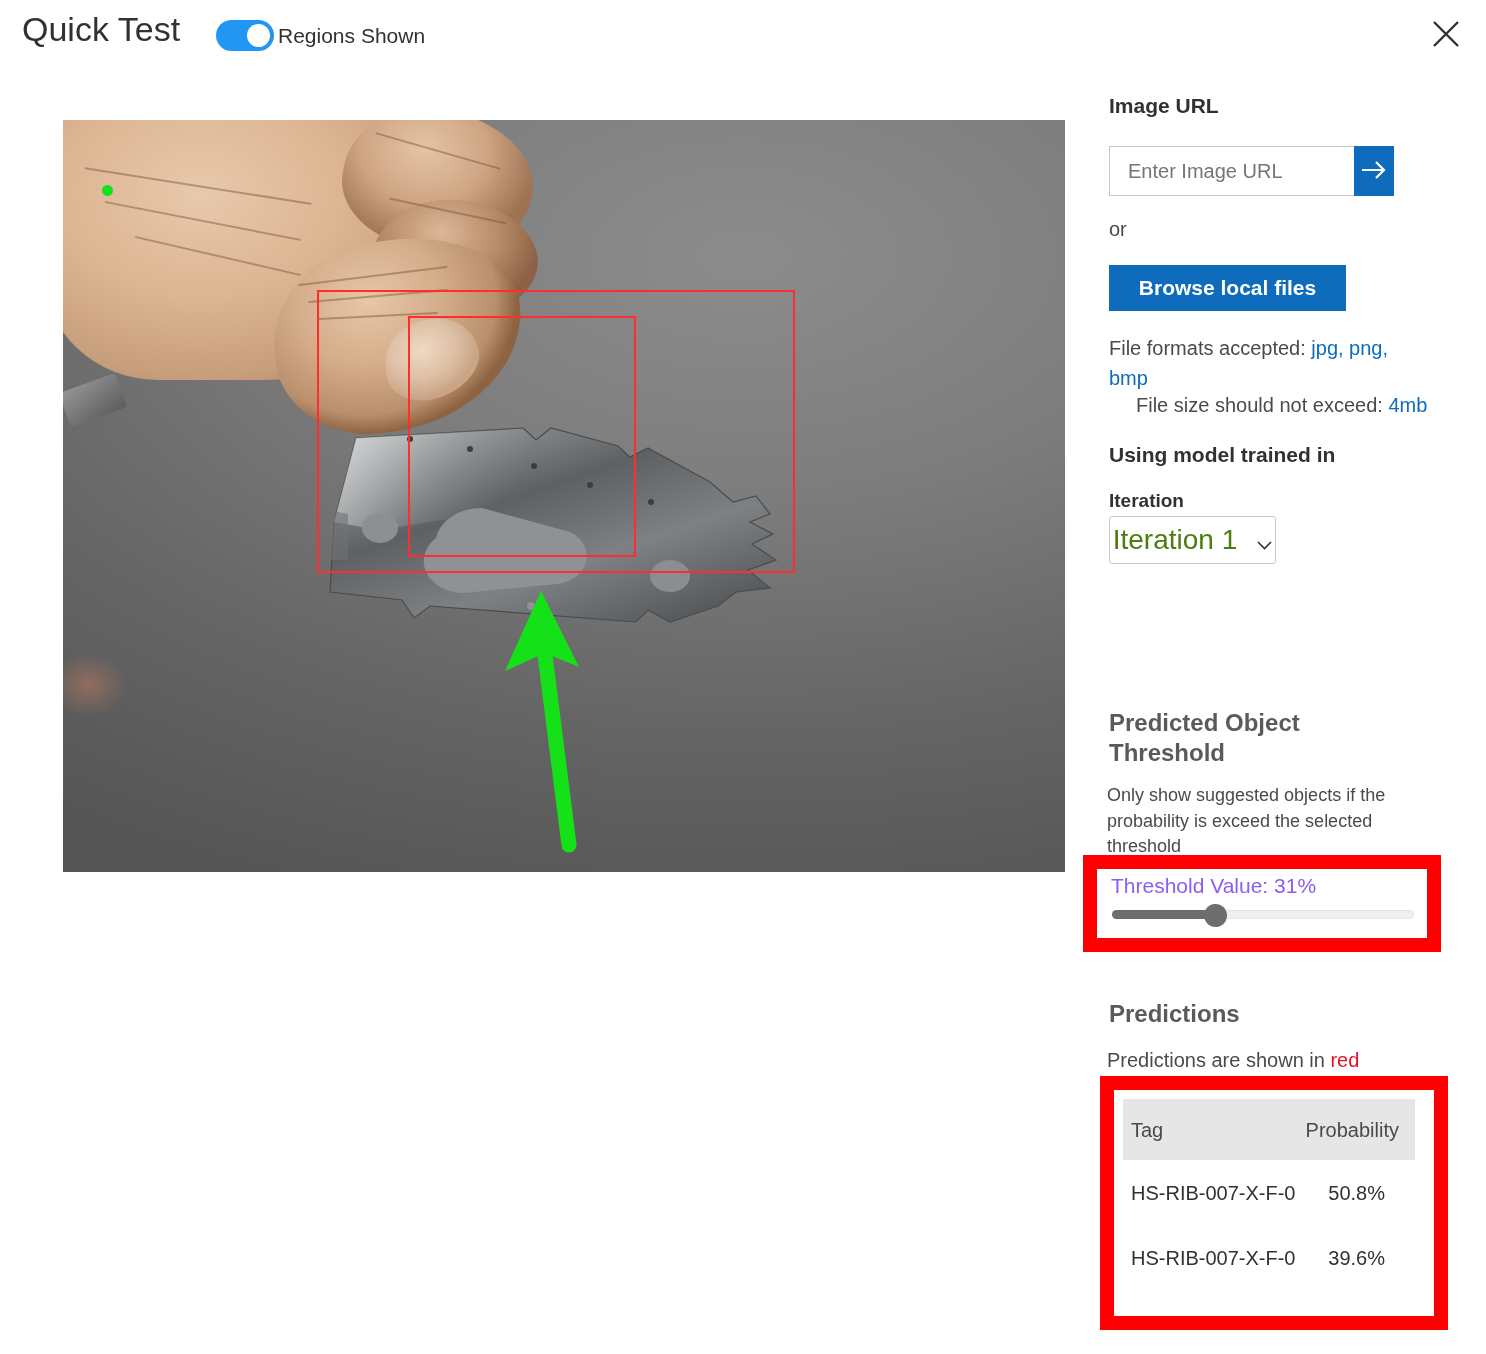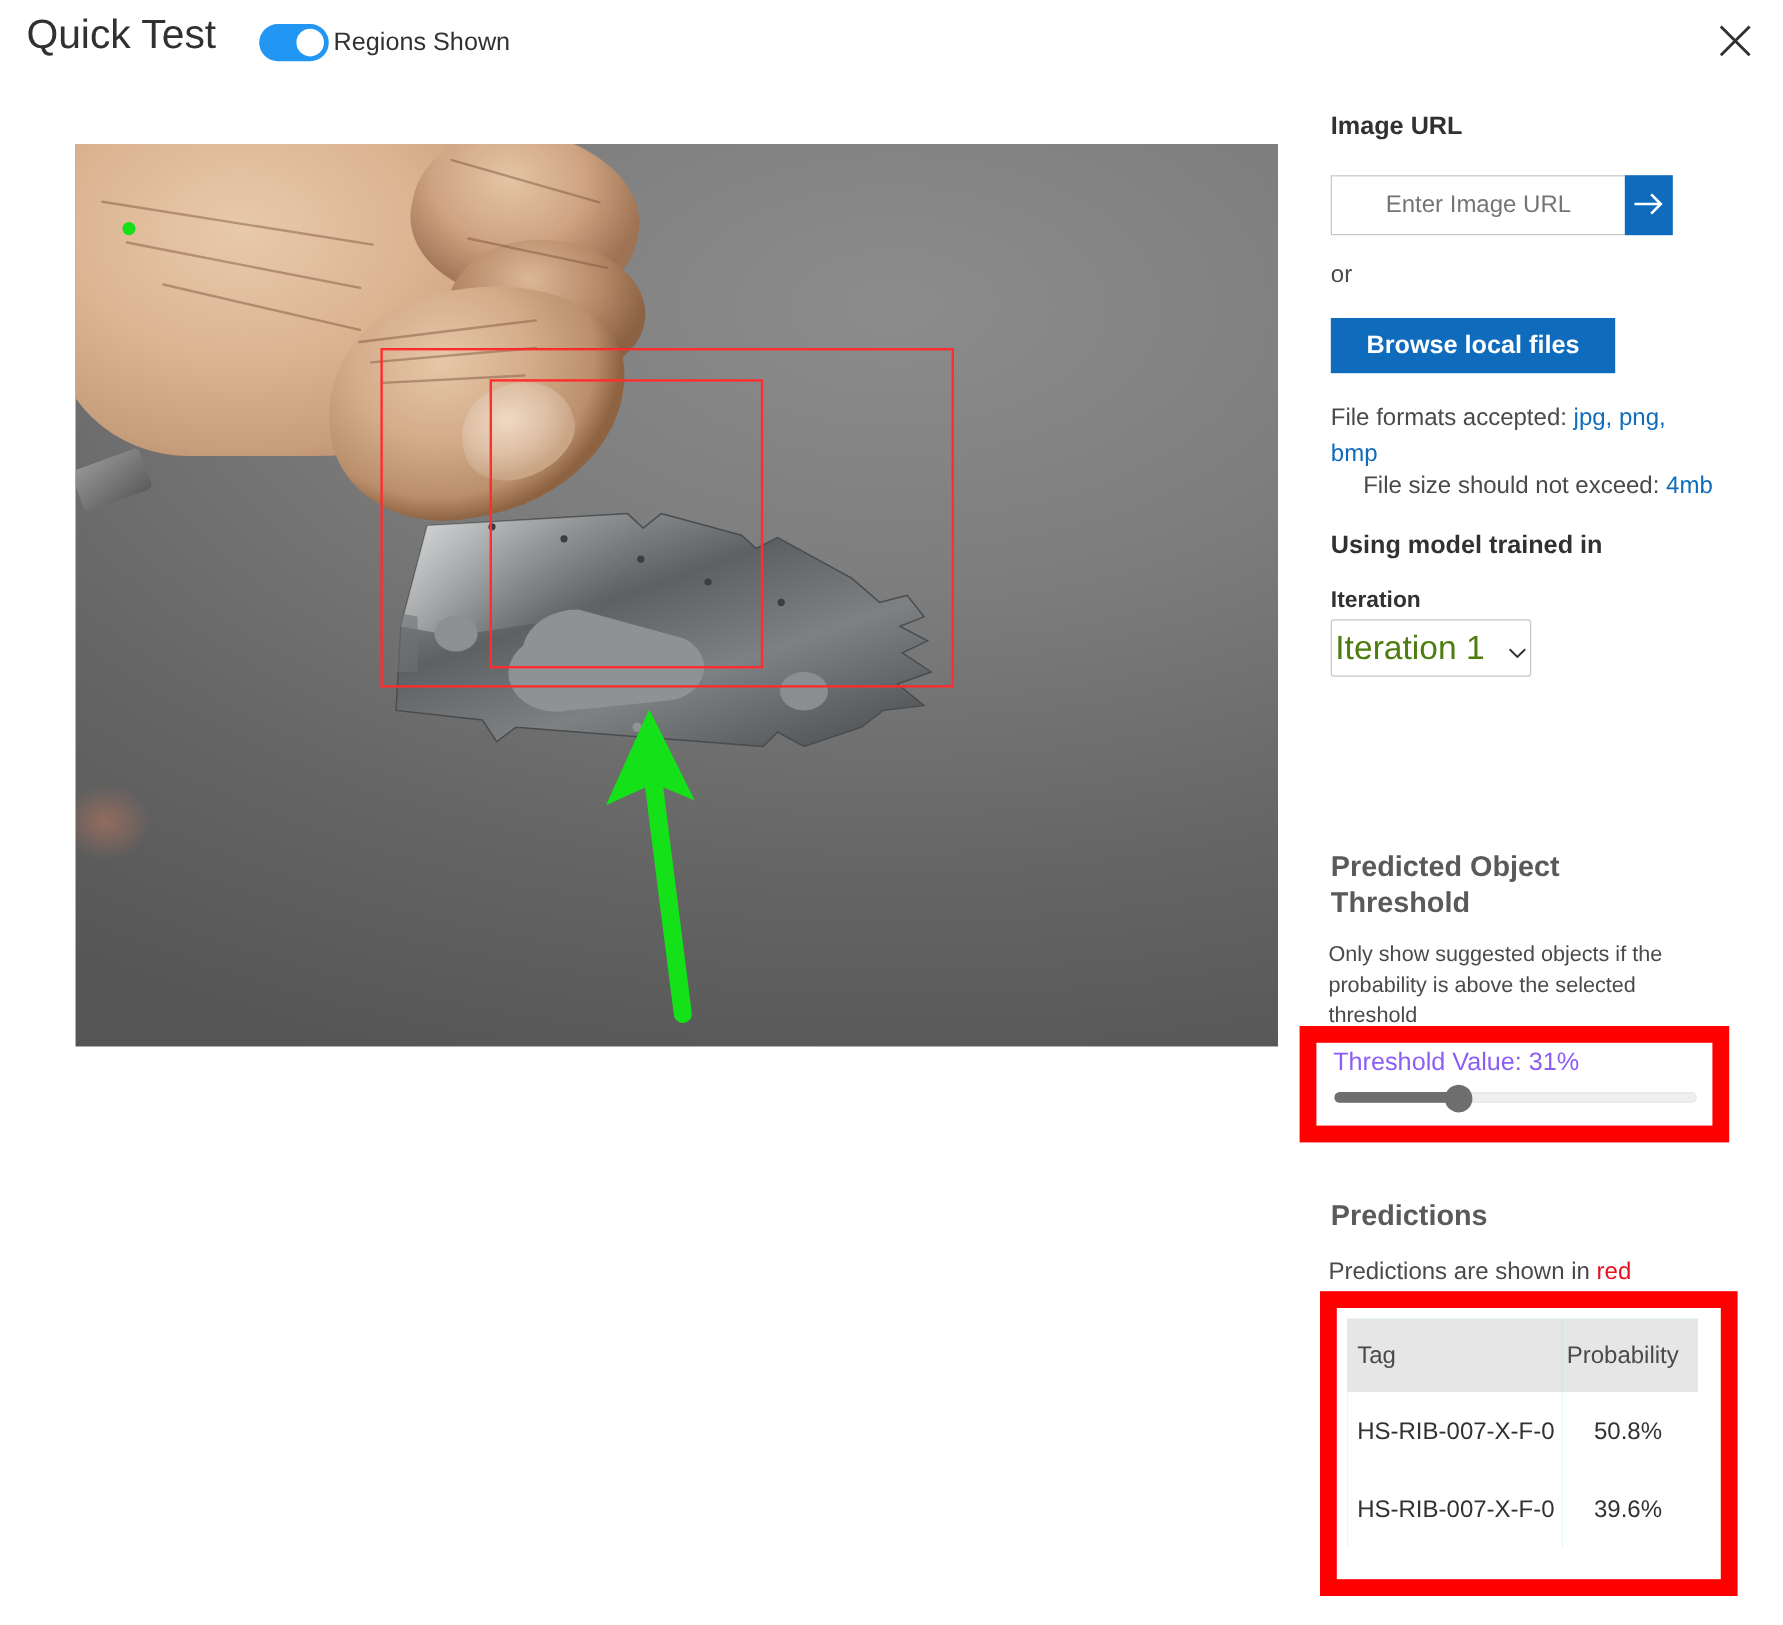--- a/index.html
+++ b/index.html
@@ -115,21 +115,21 @@
   }
   .green-arrow { position:absolute; left:420px; top:455px; width:120px; height:285px; }
 
   .url-label { position:absolute; left:1109px; top:94px; font-size:21px; font-weight:700; }
   .url-row {
     position:absolute; left:1109px; top:146px; width:192px; display:flex; height:50px;
   }
   .url-input {
     width:245px; height:50px; border:1px solid #c8c6c4; border-right:none;
     background:#fff; font-size:20px; color:#8a8886; padding:0 18px;
-    font-family:"Liberation Sans", sans-serif; outline:none;text-align:center;
+    font-family:"Liberation Sans", sans-serif; outline:none;
   }
   .url-go {
     width:65px; height:50px; background:#0f6cbd; border:none; cursor:pointer;
     display:flex; align-items:center; justify-content:center;
   }
   .or-text { position:absolute; left:1109px; top:218px; font-size:20px; color:#4a4a4a; }
 
   .browse-btn {
     position:absolute; left:1109px; top:265px; width:237px; height:46px;
     background:#0f6cbd; border:none; color:#fff; font-size:21px; font-weight:700;
@@ -171,21 +171,21 @@
     position:absolute; left:92px; top:-2px; width:23px; height:23px;
     border-radius:50%; background:#6e6e6e; cursor:pointer;
   }
 
   .pred-head { position:absolute; left:1109px; top:1000px; font-size:24px; font-weight:700; color:#5a5a5a; }
   .pred-sub  { position:absolute; left:1107px; top:1049px; font-size:20px; color:#4a4a4a; }
   .red-word { color:#e81123; }
 
   .pred-table {
     position:absolute; left:1123px; top:1099px; width:292px; border-collapse:collapse;
-    background:#86efac;
+    background:#fca5a5;
   }
   .pred-table th {
     background:#e6e6e6; font-size:20px; font-weight:400; color:#4a4a4a;
     text-align:left; padding:20px 0 18px 0; height:58px;
   }
   .pred-table th.c1 { padding-left:8px; }
   .pred-table th.c2 { text-align:right; padding-right:16px; }
   .pred-table td {
     font-size:20px; color:#323130; padding:22px 0 20px 0; background:#fff;
   }
@@ -319,21 +319,21 @@
   <div class="iter-select">
     <span class="val">Iteration 1</span>
     <span class="chev">
       <svg width="15" height="9" viewBox="0 0 15 9">
         <path d="M1,1 L7.5,7.5 L14,1" stroke="#323130" stroke-width="1.6" fill="none"></path>
       </svg>
     </span>
   </div>
 
   <div class="thr-head">Predicted Object Threshold</div>
-  <div class="thr-desc">Only show suggested objects if the probability is above the selected threshold</div>
+  <div class="thr-desc">Only show suggested objects if the probability is exceed the selected threshold</div>
 
   <div class="hl-box hl-threshold"></div>
   <div class="thr-value">Threshold Value: 31%</div>
   <div class="slider">
     <div class="track-bg"></div>
     <div class="track-fill"></div>
     <div class="thumb"></div>
   </div>
 
   <div class="pred-head">Predictions</div>

